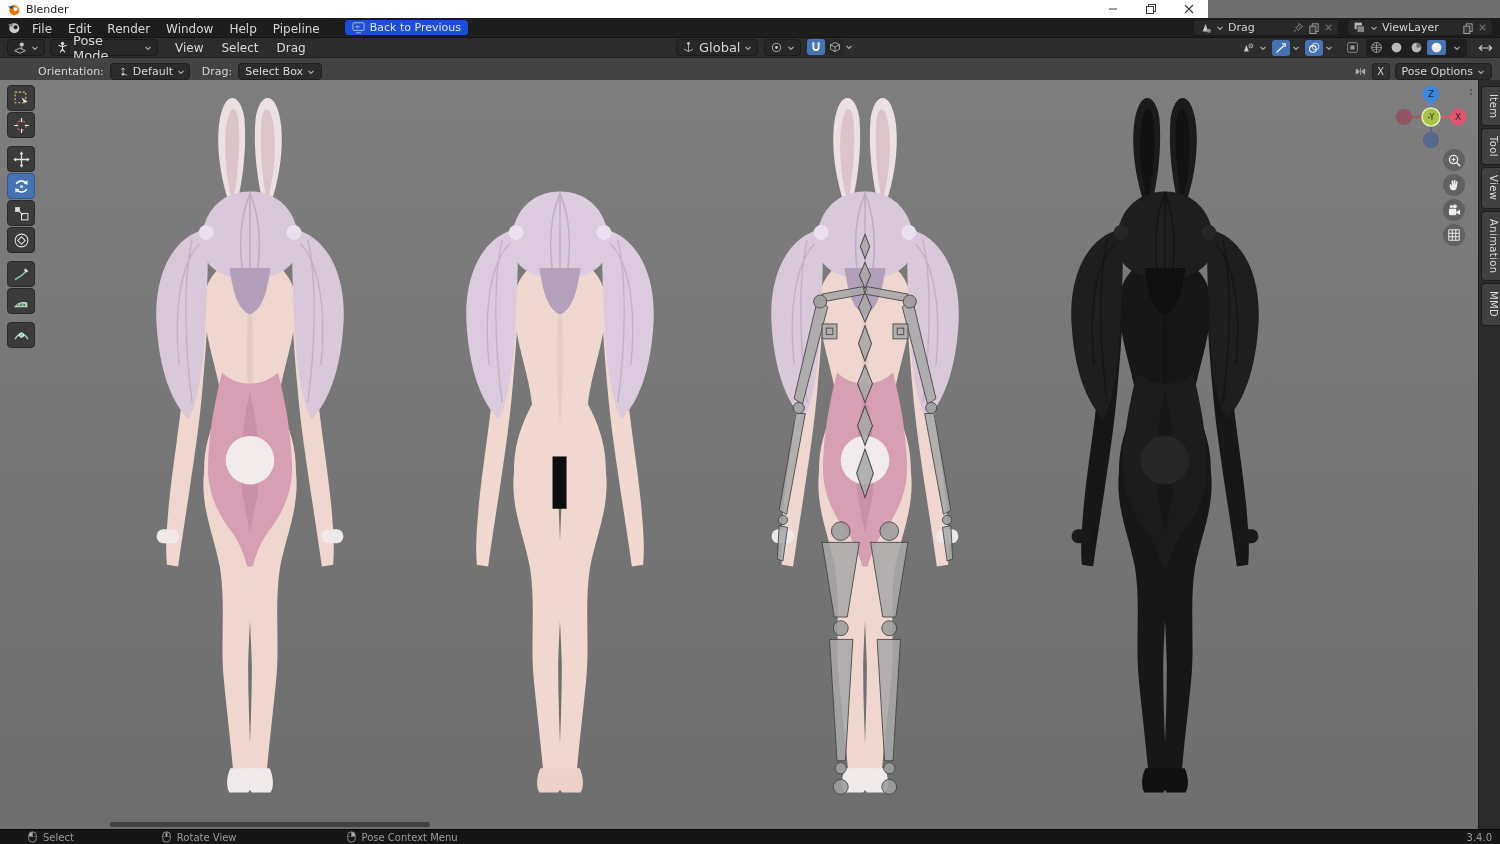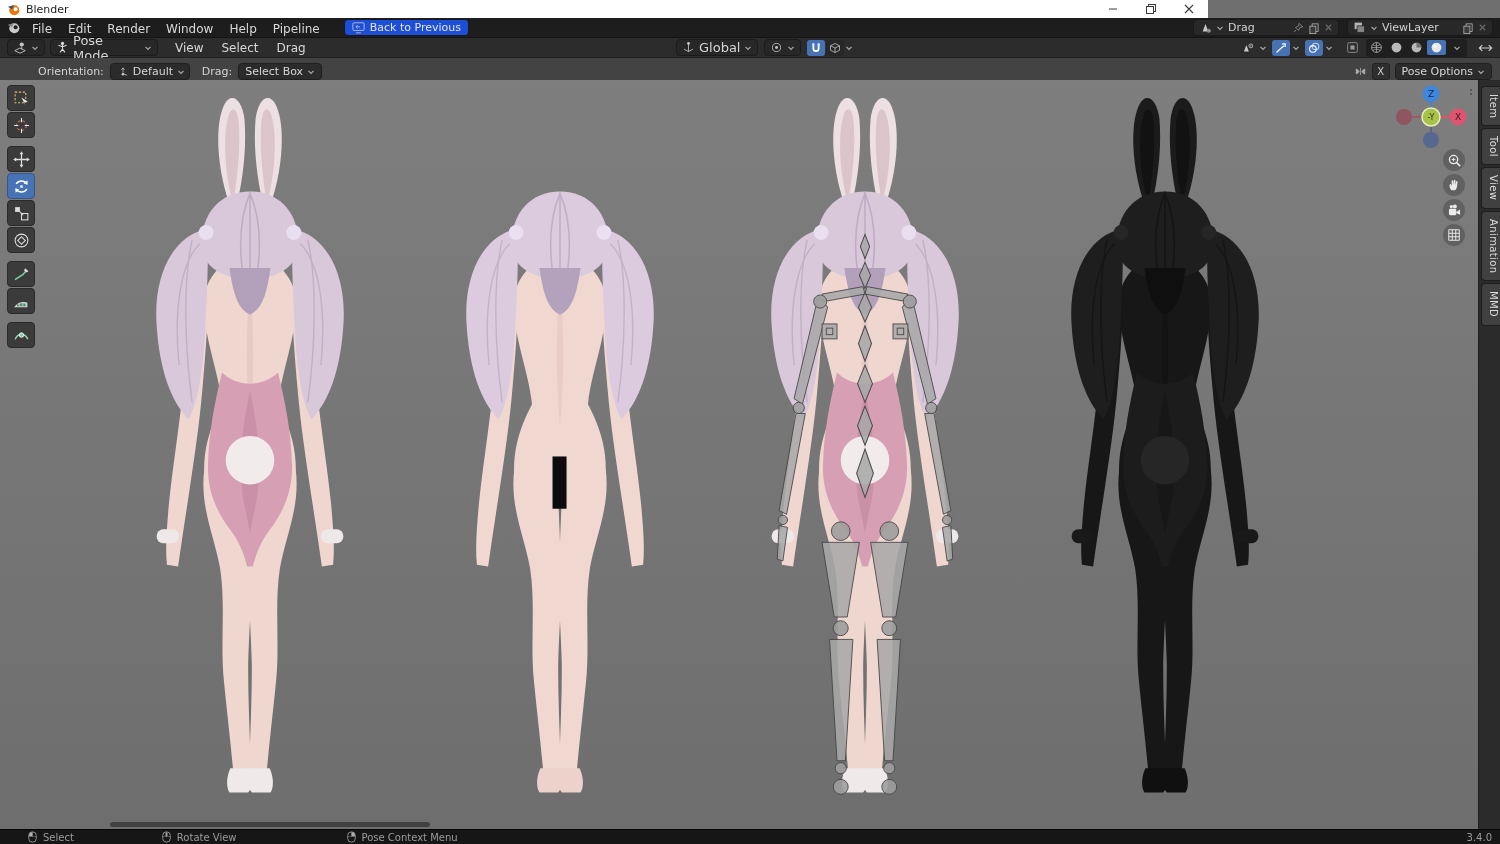--- a/index.html
+++ b/index.html
@@ -215,21 +215,21 @@
           <path d="M1.5,2.8 L4,5.4 L6.5,2.8" stroke="#aeaeae" fill="none" stroke-width="1.1"></path>
         </svg>
       </span>
   </div>
   <span id="th-menu-items" style="margin-left:8px;display:flex">
       <span class="th-menu">View</span>
       <span class="th-menu">Select</span>
       <span class="th-menu">Drag</span>
     </span>
 
-  <div style="position:absolute;left:676px;display:flex;align-items:center;gap:6px">
+  <div style="position:absolute;left:676px;display:flex;align-items:flex-start;gap:6px">
     <div class="pill">
       <span id="orient-icon">
           <svg width="13" height="13" viewBox="0 0 16 16" style="display:block">
             <path d="M8,13 V3.5 M8,13 L2.5,10 M8,13 L13.5,10" stroke="#c9c9c9" fill="none"></path>
             <circle cx="8" cy="3" r="1.7" fill="#c9c9c9"></circle>
           </svg>
         </span>
       <span>Global</span>
       <span class="chev">
           <svg width="8" height="8" viewBox="0 0 8 8" style="display:block">

